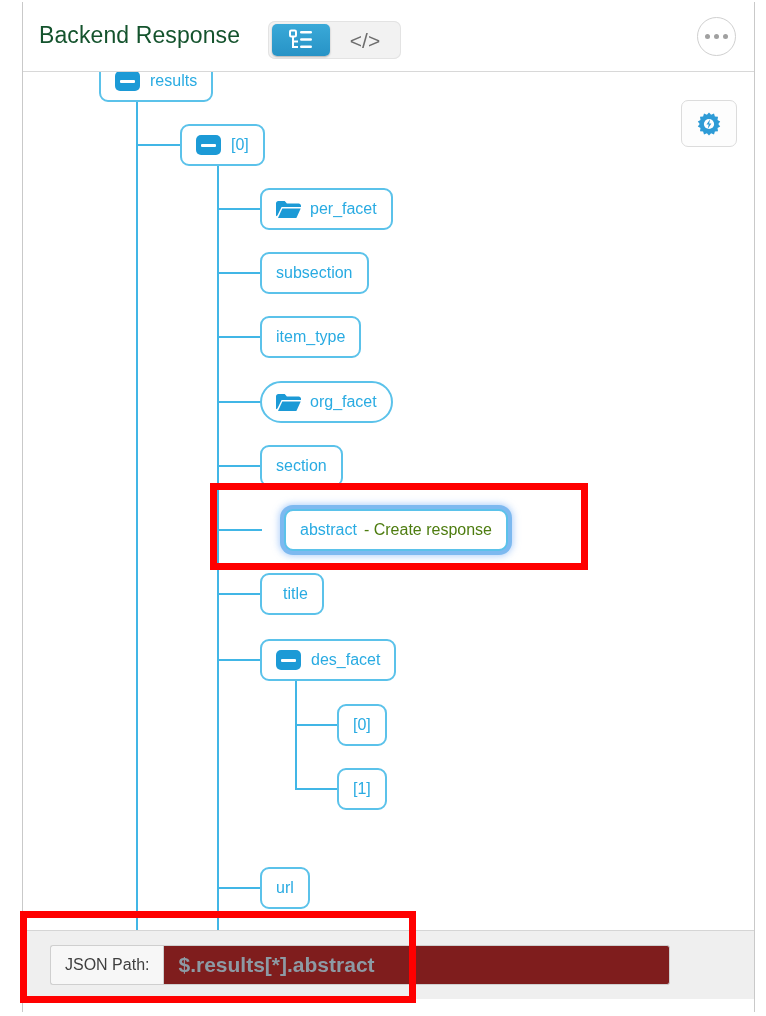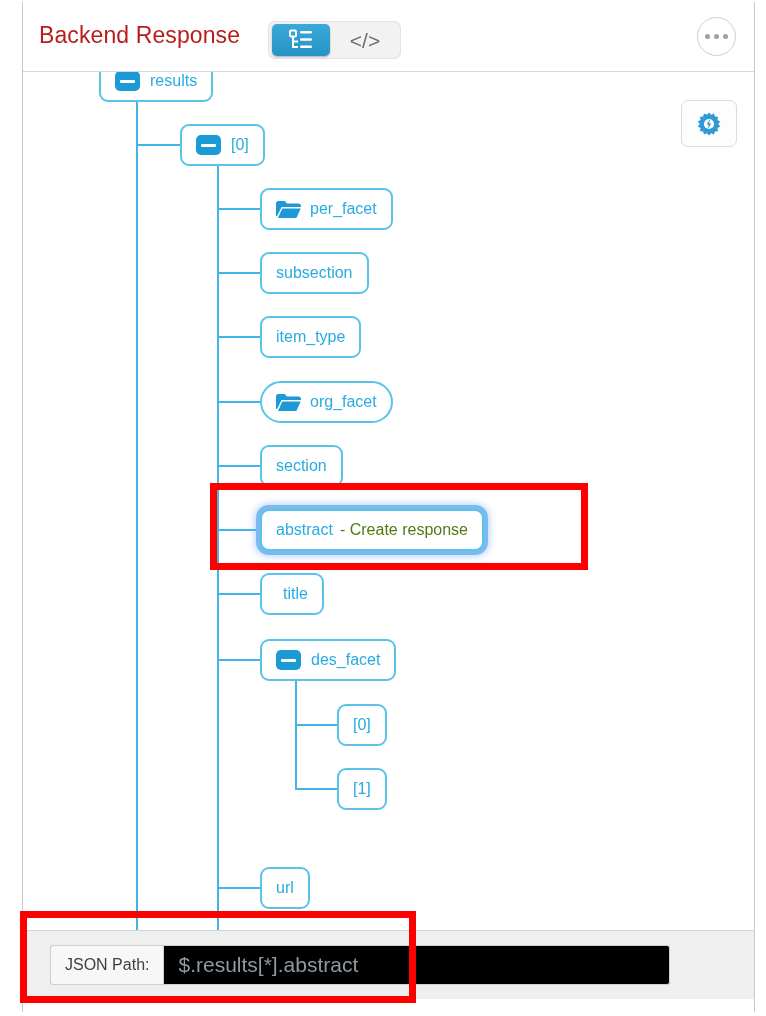--- a/index.html
+++ b/index.html
@@ -44,21 +44,21 @@
     background: #ffffff;
     border-bottom: 1px solid #d8d8d8;
     box-sizing: border-box;
   }
 
   .panel-title {
     position: absolute;
     left: 16px;
     top: 20px;
     font-size: 23px;
-    color: #b91c1c;
+    color: #14532d;
     letter-spacing: .1px;
     white-space: nowrap;
   }
 
   .view-toggle {
     position: absolute;
     left: 245px;
     top: 19px;
     width: 133px;
     height: 38px;
@@ -177,20 +177,21 @@
   }
   .node .label { color: #29abe2; }
   .node .suffix {
     color: #4d7c0f;
     margin-left: 7px;
   }
 
   .node.selected {
     border-color: #5bc2ea;
     box-shadow: 0 0 0 4px #7db9f0, 0 0 7px 5px rgba(110,170,245,.55);
+    margin-left: 24px;
   }
 
   
   .minus-icon {
     width: 25px;
     height: 20px;
     background: #1c9ad6;
     border-radius: 5px;
     margin-right: 10px;
     position: relative;
@@ -247,28 +248,29 @@
     font-size: 16px;
     color: #3f3f3f;
     white-space: nowrap;
     box-sizing: border-box;
   }
   .jsonpath-input {
     flex: 1;
     display: flex;
     align-items: center;
     padding: 0 14px;
-    background: #000000;
+    background: #7f1d1d;
     border: 1px solid #cfcfcf;
     border-radius: 0 3px 3px 0;
     font-size: 21px;
     color: #8d9aa4;
     white-space: nowrap;
     overflow: hidden;
     box-sizing: border-box;
+    font-weight: bold;
   }
 
   
   .redbox {
     position: absolute;
     border: 7px solid #ff0000;
     box-sizing: border-box;
     pointer-events: none;
     z-index: 20;
   }

